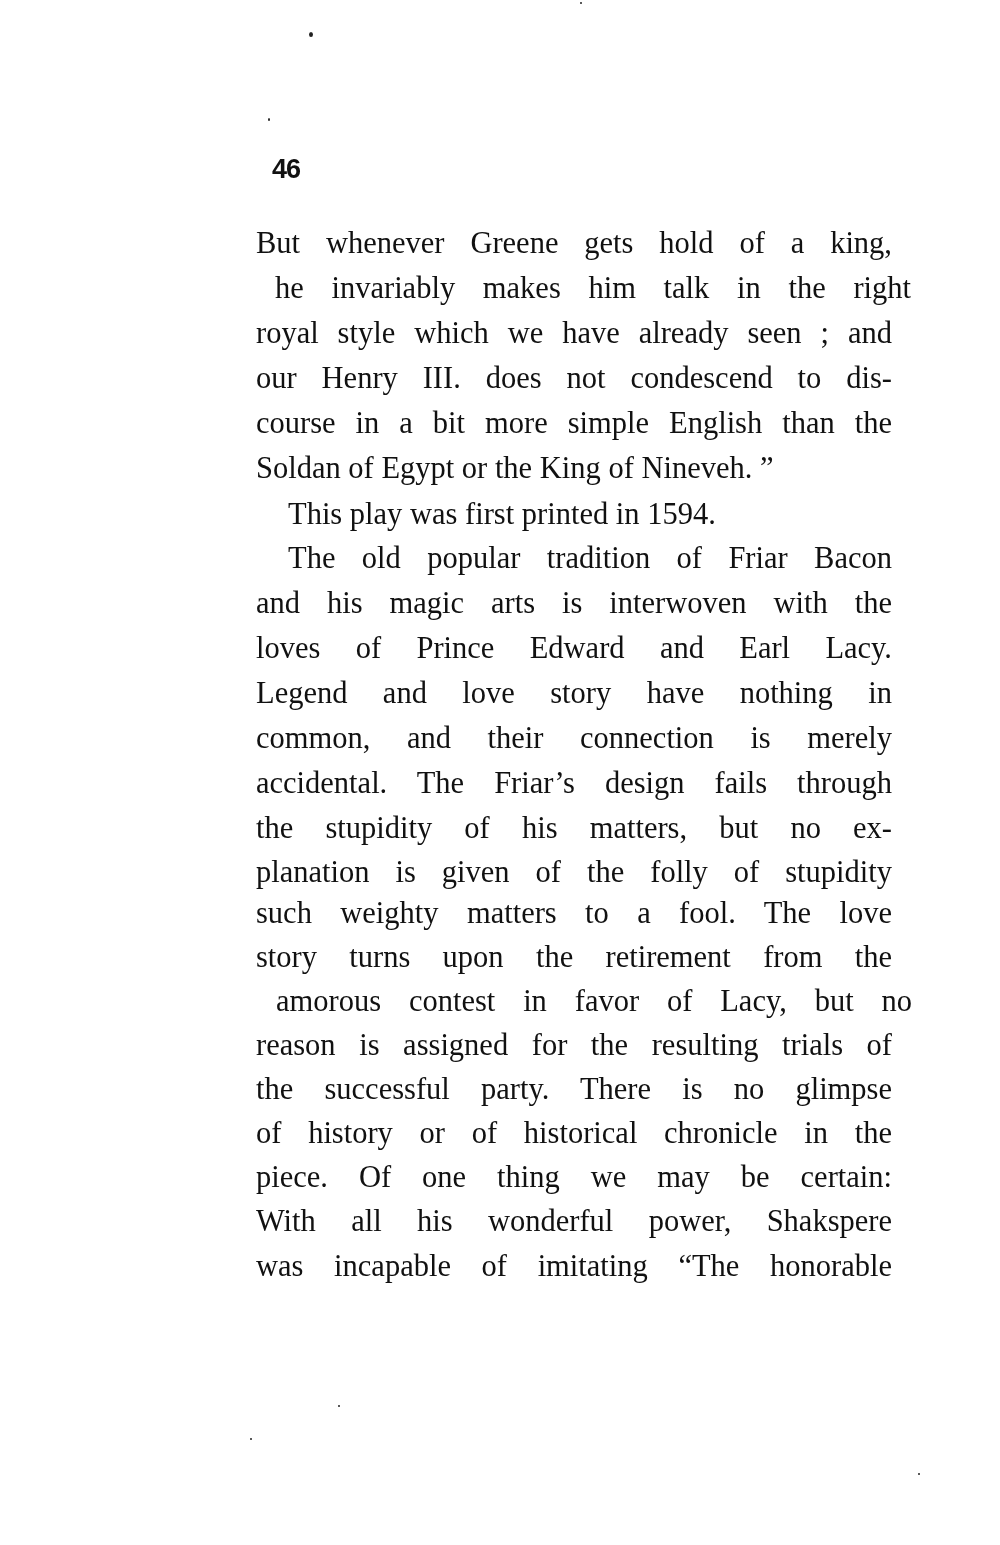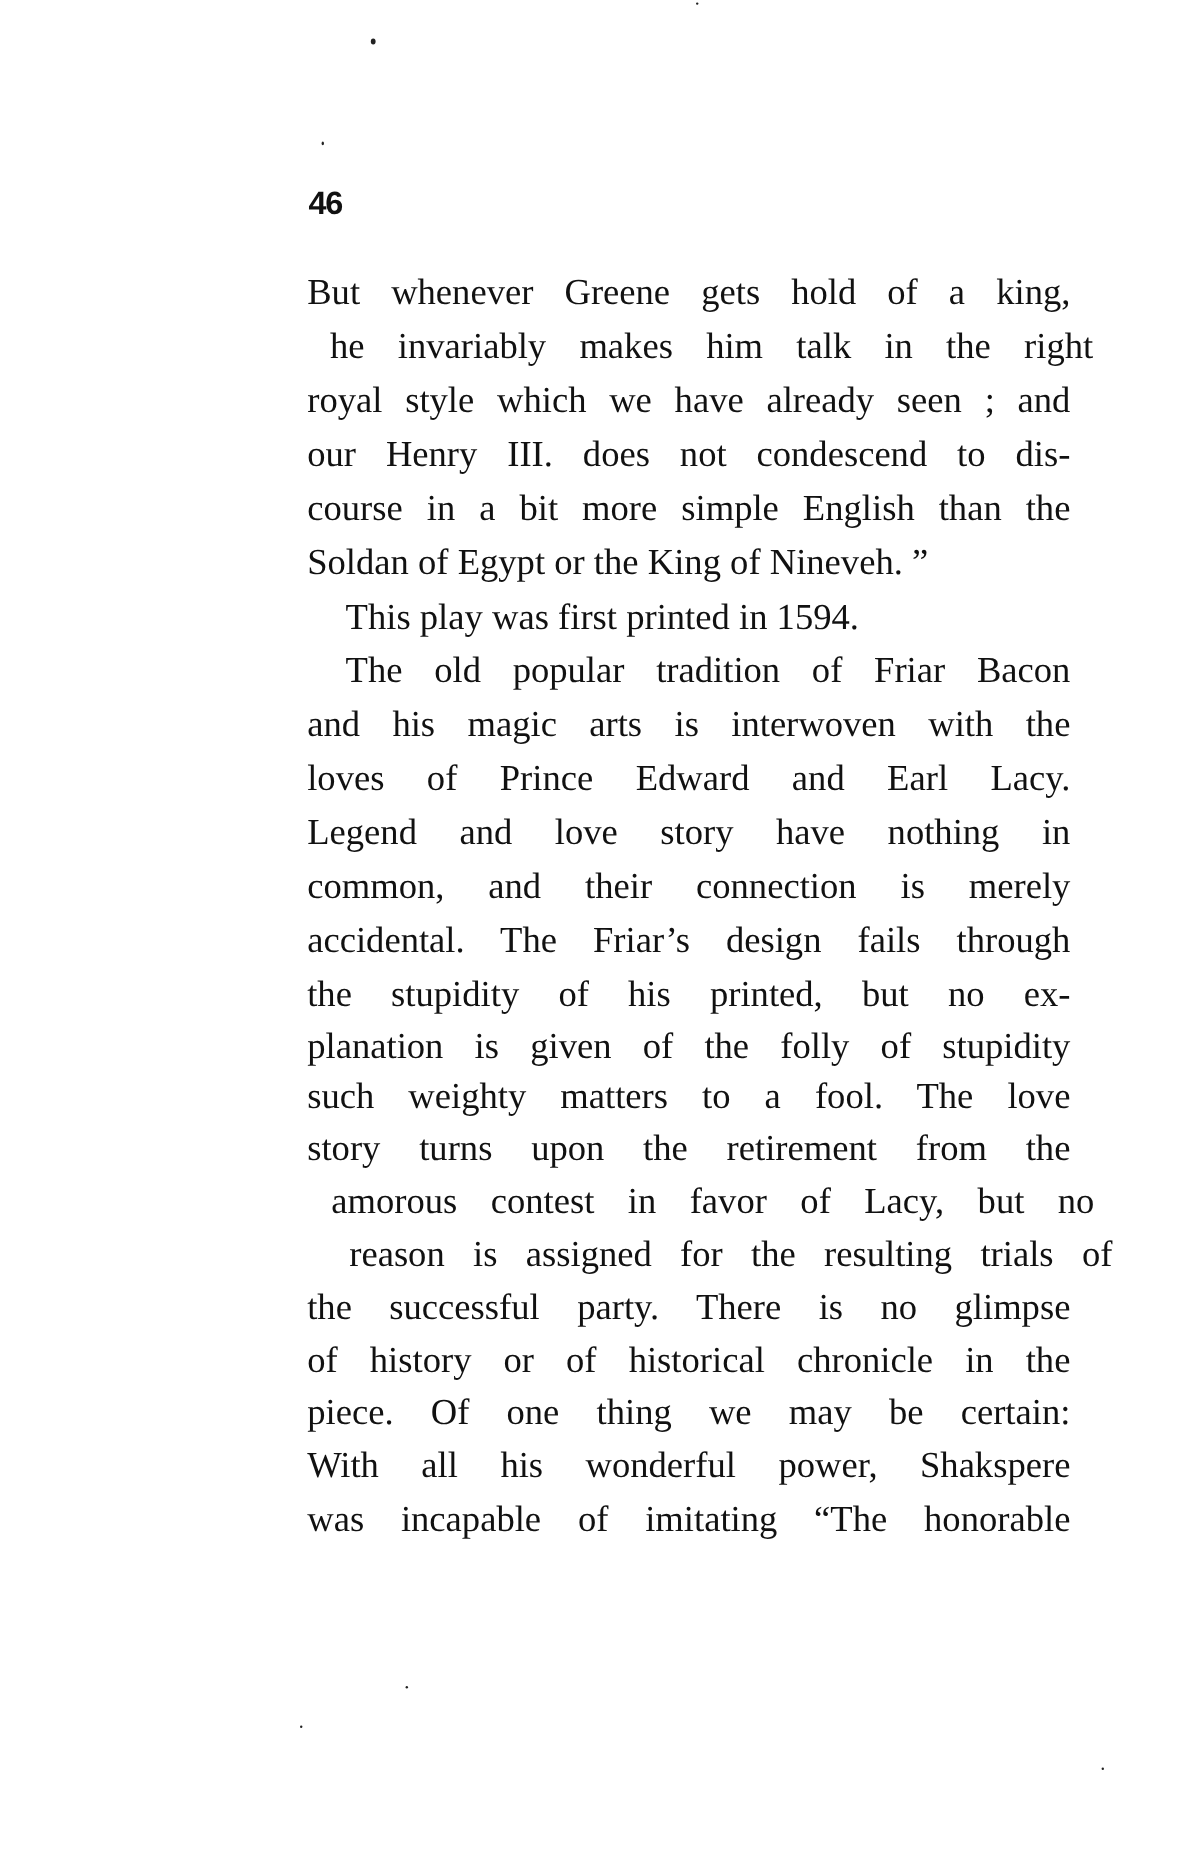--- a/index.html
+++ b/index.html
@@ -23,21 +23,21 @@
     }
     .header {
       position: absolute;
       left: 256px;
       top: 148px;
       width: 636px;
       height: 50px;
     }
     .page-number {
       position: absolute;
-      left: 1px;
+      left: 16px;
       top: 6px;
       font-family: "Liberation Sans", "DejaVu Sans", sans-serif;
       font-weight: bold;
       font-size: 27px;
       letter-spacing: -1px;
     }
     .running-title {
       position: absolute;
       left: 0;
       width: 636px;
@@ -95,26 +95,26 @@
     <div class="line last" style="top:450px;">Soldan of Egypt or the King of Nineveh. ”</div>
 
     <div class="line indent last" style="top:496px;">This play was first printed in 1594.</div>
 
     <div class="line indent" style="top:540px;">The old popular tradition of Friar Bacon</div>
     <div class="line" style="top:585px;">and his magic arts is interwoven with the</div>
     <div class="line" style="top:630px;">loves of Prince Edward and Earl Lacy.</div>
     <div class="line" style="top:675px;">Legend and love story have nothing in</div>
     <div class="line" style="top:720px;">common, and their connection is merely</div>
     <div class="line" style="top:765px;">accidental.  The Friar’s design fails through</div>
-    <div class="line" style="top:810px;">the stupidity of his printed, but no ex-</div>
+    <div class="line" style="top:810px;">the stupidity of his matters, but no ex-</div>
     <div class="line" style="top:854px;">planation is given of the folly of stupidity</div>
     <div class="line" style="top:895px;">such weighty matters to a fool.  The love</div>
     <div class="line" style="top:939px;">story turns upon the retirement from the</div>
     <div class="line" style="top:983px;margin-left:20px;">amorous contest in favor of Lacy, but no</div>
-    <div class="line" style="top:1027px;margin-left:35px;">reason is assigned for the resulting trials of</div>
+    <div class="line" style="top:1027px;">reason is assigned for the resulting trials of</div>
     <div class="line" style="top:1071px;">the successful party.  There is no glimpse</div>
     <div class="line" style="top:1115px;">of history or of historical chronicle in the</div>
     <div class="line" style="top:1159px;">piece.  Of one thing we may be certain:</div>
     <div class="line" style="top:1203px;">With all his wonderful power, Shakspere</div>
     <div class="line" style="top:1248px;">was incapable of imitating “The honorable</div>
   </div>
 
 </div>
 
 </body></html>

